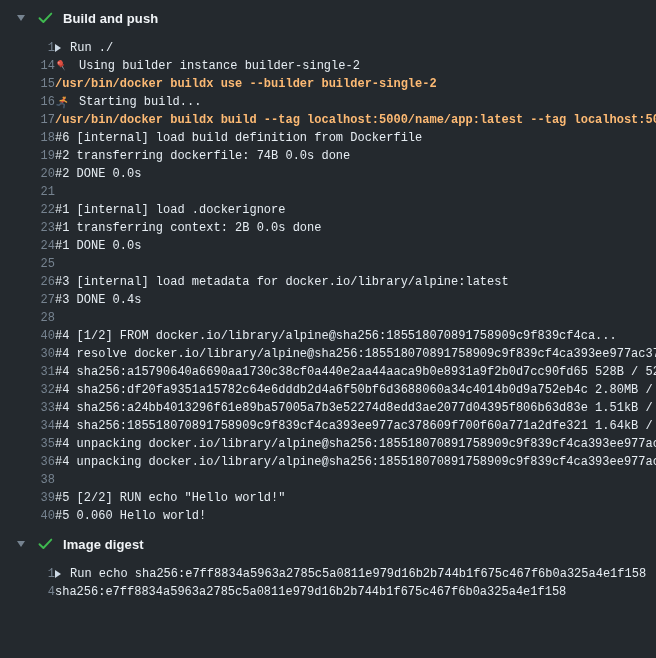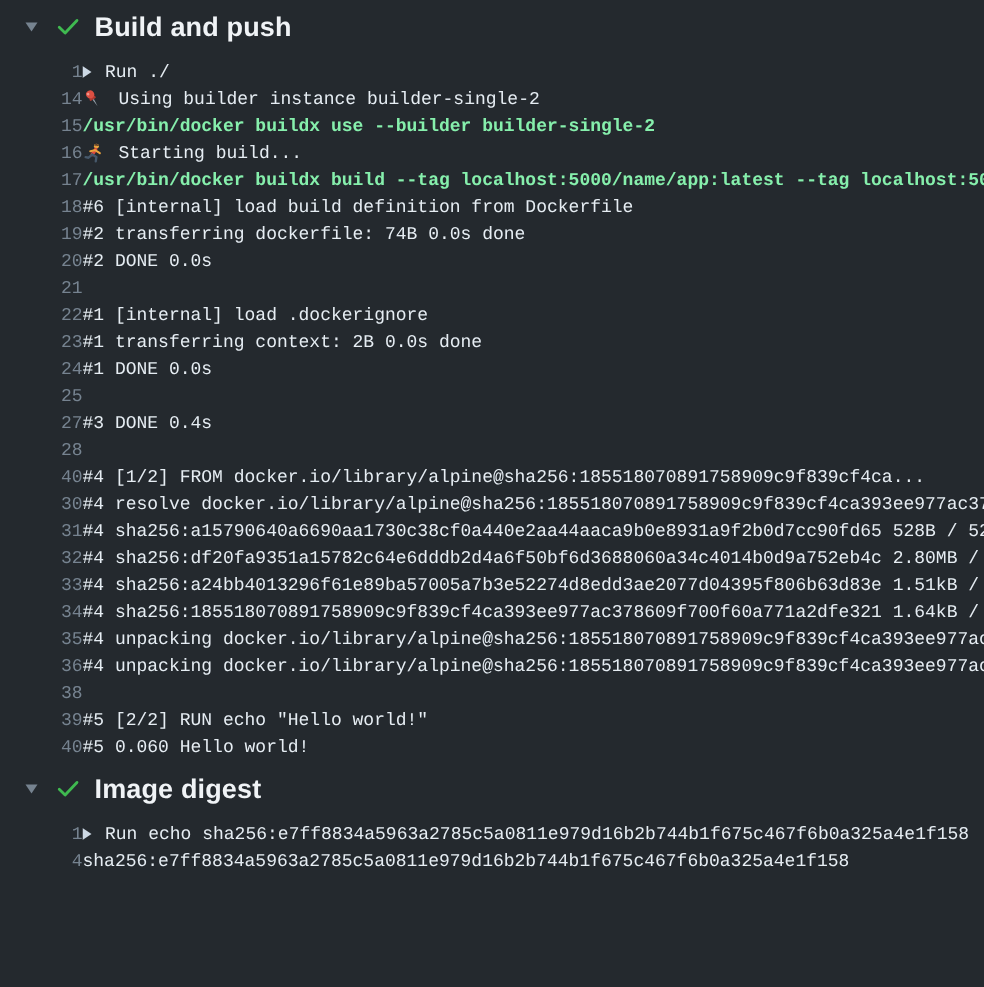--- a/index.html
+++ b/index.html
@@ -24,38 +24,38 @@
     margin-right: 13px;
   }
   .disclosure.right {
     border-top: 4.5px solid transparent; border-bottom: 4.5px solid transparent;
     border-left: 6px solid #768390; border-right: none;
     margin-right: 16px;
   }
   .check { flex: none; display: flex; align-items: center; margin-right: 10px; }
   .step-title {
     font-family: "Liberation Sans", "DejaVu Sans", sans-serif;
-    font-weight: 700; font-size: 18px; color: #f0f3f6;
+    font-weight: 700; font-size: 13px; color: #f0f3f6;
     letter-spacing: 0.1px;
   }
   .step.collapsed { margin-bottom: 5px; }
   .step-body { padding: 7px 0 5px 0; }
 
   .row { display: flex; height: 18px; line-height: 18px; font-size: 12px; }
   .num {
     flex: none; width: 55px; text-align: right;
     color: #768390; user-select: none; cursor: pointer;
   }
   .content {
     flex: 1 1 auto; 
     display: flex; align-items: center;
     overflow: hidden; white-space: pre;
     color: #e6edf3;
   }
-  .row.cmd .content { color: #86efac; font-weight: 700; }
+  .row.cmd .content { color: #fdba74; font-weight: 700; }
   .group-toggle {
     flex: none; width: 0; height: 0;
     border-top: 4px solid transparent; border-bottom: 4px solid transparent;
     border-left: 6.5px solid #cdd9e5;
     margin-right: 9px; cursor: pointer;
   }
   .line-icon { flex: none; width: 15px; height: 15px; margin-right: 9px; display: flex; align-items: center; }
   .line-text { white-space: pre; overflow: hidden; }
 </style>
 </head>
@@ -132,20 +132,24 @@
     <span class="num">23</span>
     <span class="content"><span class="line-text">#1 transferring context: 2B 0.0s done</span></span>
   </div>
         <div class="row info">
     <span class="num">24</span>
     <span class="content"><span class="line-text">#1 DONE 0.0s</span></span>
   </div>
         <div class="row blank">
     <span class="num">25</span>
     <span class="content"><span class="line-text"></span></span>
+  </div>
+        <div class="row info">
+    <span class="num">26</span>
+    <span class="content"><span class="line-text">#3 [internal] load metadata for docker.io/library/alpine:latest</span></span>
   </div>
         <div class="row info">
     <span class="num">27</span>
     <span class="content"><span class="line-text">#3 DONE 0.4s</span></span>
   </div>
         <div class="row blank">
     <span class="num">28</span>
     <span class="content"><span class="line-text"></span></span>
   </div>
         <div class="row info">

